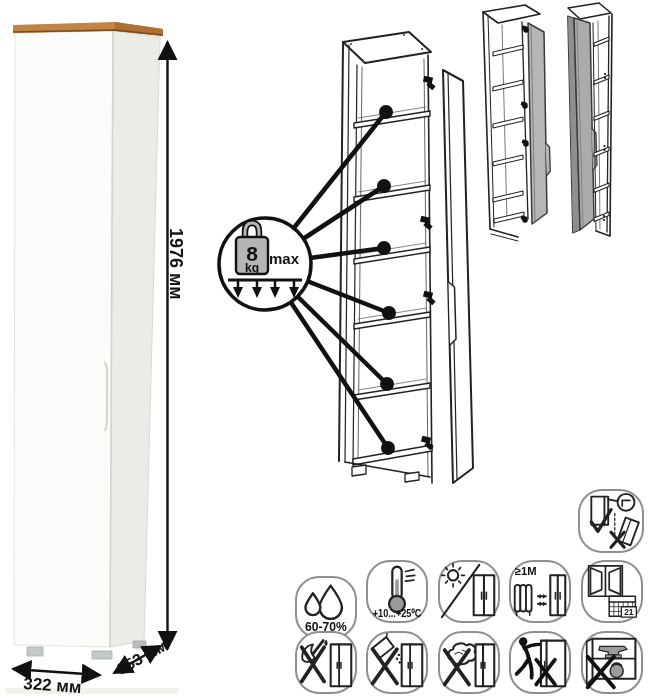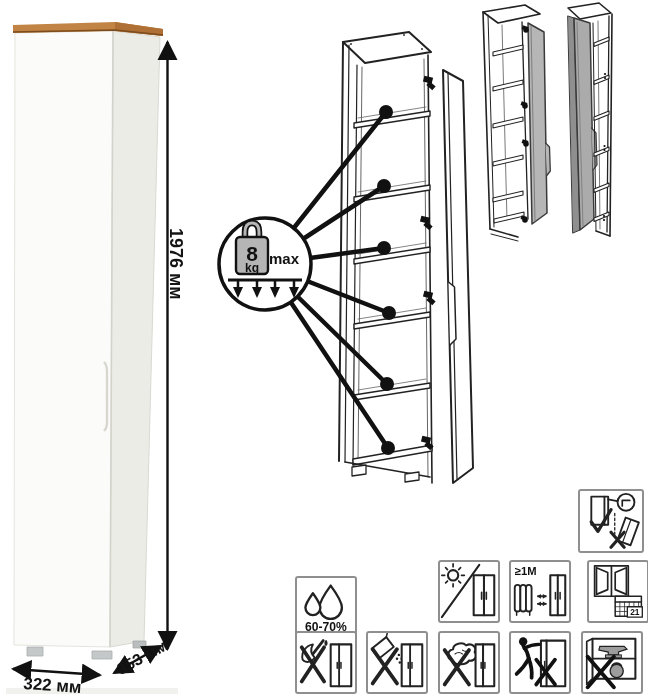--- a/index.html
+++ b/index.html
@@ -1,20 +1,20 @@
 <!DOCTYPE html>
 <html><head>
 <meta charset="utf-8">
 <style>
   html,body{margin:0;padding:0;background:#fff;}
   .canvas{position:relative;width:648px;height:700px;background:#ffffff;overflow:hidden;
           font-family:"Liberation Sans",sans-serif;color:#1a1a1a;}
   .abs{position:absolute;}
   .dim-label{position:absolute;font-weight:bold;font-size:17px;white-space:nowrap;color:#141414;}
-  .icon-box{position:absolute;width:62px;height:63px;border:2px solid #8f8f8f;border-radius:3px;
+  .icon-box{position:absolute;width:62px;height:63px;border:2px solid #8f8f8f;border-radius:24px;
             background:#fff;box-sizing:border-box;}
   .icon-box svg{position:absolute;left:0;top:0;}
   .sheet-line{stroke:#222;fill:none;stroke-linecap:round;stroke-linejoin:round;}
 </style>
 </head>
 <body>
 
 <div class="canvas">
 
   <svg class="abs" style="left:0;top:0" width="200" height="700" viewBox="0 0 200 700">
@@ -240,20 +240,33 @@
   <div class="icon-box" style="left:295px;top:560px;margin-top:16px;">
     <svg width="58" height="59" viewBox="0 0 62 62" preserveAspectRatio="none">
       <g class="sheet-line" stroke-width="2.5">
         <path d="M36,8 C36,8 24,24 24,31 a12,12 0 0 0 24,0 C48,24 36,8 36,8 Z" fill="#fff"></path>
         <path d="M17,16 C17,16 9,27 9,31 a8,8 0 0 0 16,0 C25,27 17,16 17,16 Z" fill="#fff"></path>
       </g>
       <text x="31" y="56" text-anchor="middle" font-size="13" font-weight="bold" fill="#111">60-70%</text>
     </svg>
   </div>
 
+  <div class="icon-box" style="left:366px;top:560px;">
+    <svg width="58" height="59" viewBox="0 0 62 62" preserveAspectRatio="none">
+      <g class="sheet-line" stroke-width="2.4">
+        <line x1="40" y1="10" x2="49" y2="8" stroke-width="1.8"></line>
+        <line x1="41" y1="15" x2="50" y2="14" stroke-width="1.8"></line>
+        <line x1="40" y1="20" x2="49" y2="19" stroke-width="1.8"></line>
+        <rect x="26" y="5" width="10" height="34" rx="5" fill="#fff"></rect>
+        <line x1="31" y1="20" x2="31" y2="40" stroke="#9a9a9a" stroke-width="4"></line>
+        <circle cx="31" cy="44" r="8.5" fill="#9a9a9a"></circle>
+      </g>
+      <text x="31" y="58" text-anchor="middle" font-size="10.5" font-weight="bold" fill="#111" textLength="52" lengthAdjust="spacingAndGlyphs">+10...+25⁰C</text>
+    </svg>
+  </div>
 
   <div class="icon-box" style="left:438px;top:560px;">
     <svg width="58" height="59" viewBox="0 0 62 62" preserveAspectRatio="none">
       <g class="sheet-line" stroke-width="2.2">
         <circle cx="14" cy="14" r="5.5" fill="#fff"></circle>
         <g stroke-width="1.8">
           <line x1="14" y1="5" x2="14" y2="2"></line>
             <line x1="14" y1="23" x2="14" y2="26"></line>
           <line x1="5" y1="14" x2="2" y2="14"></line>
             <line x1="23" y1="14" x2="26" y2="14"></line>
@@ -291,21 +304,21 @@
       </g>
       <g class="sheet-line" stroke-width="2.2">
         <rect x="42" y="14" width="16" height="42" fill="#fff"></rect>
         <line x1="50" y1="14" x2="50" y2="56"></line>
         <line x1="47.5" y1="32" x2="47.5" y2="39" stroke-width="1.6"></line>
         <line x1="52.5" y1="32" x2="52.5" y2="39" stroke-width="1.6"></line>
       </g>
     </svg>
   </div>
 
-  <div class="icon-box" style="left:581px;top:560px;margin-left:6px;">
+  <div class="icon-box" style="left:581px;top:560px;">
     <svg width="58" height="59" viewBox="0 0 62 62" preserveAspectRatio="none">
       <g class="sheet-line" stroke-width="1.8">
         <rect x="6" y="4" width="36" height="32" fill="#fff"></rect>
         <line x1="24" y1="4" x2="24" y2="36"></line>
         <polygon points="8,6 20,11 20,29 8,34" fill="#fff"></polygon>
         <polygon points="40,6 28,11 28,29 40,34" fill="#fff"></polygon>
       </g>
       <g class="sheet-line" stroke-width="1.6">
         <rect x="28" y="36" width="28" height="21" fill="#fff"></rect>
         <line x1="28" y1="42" x2="56" y2="42"></line>

